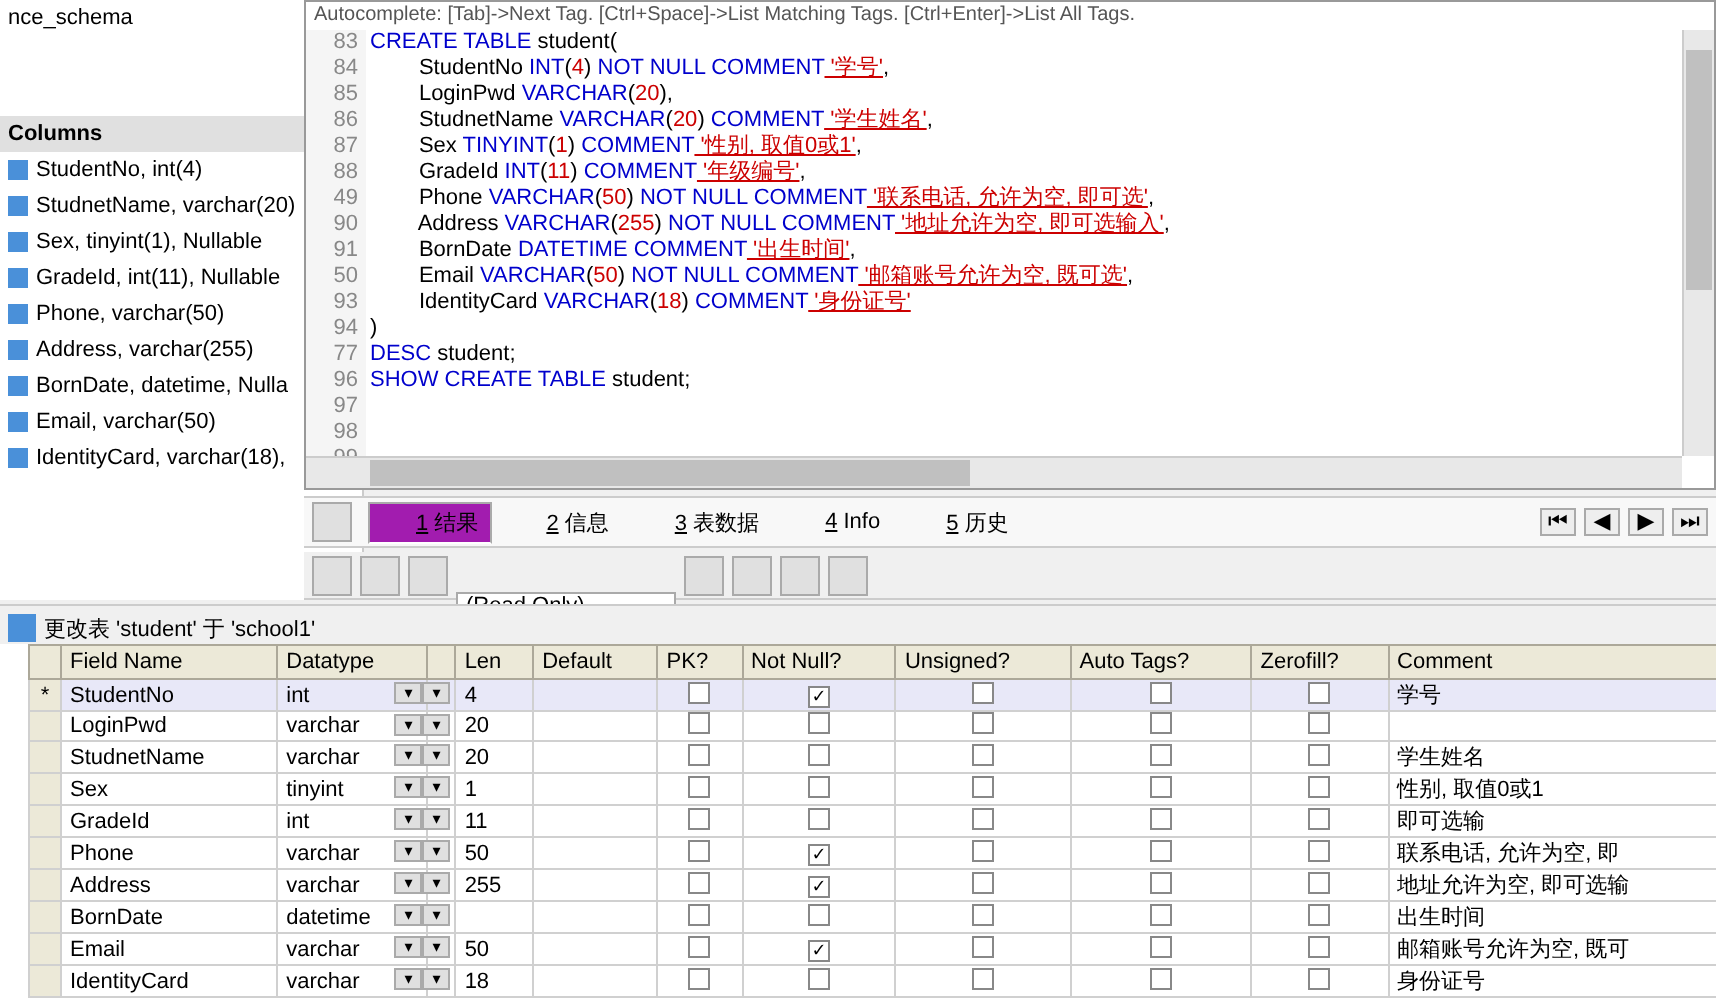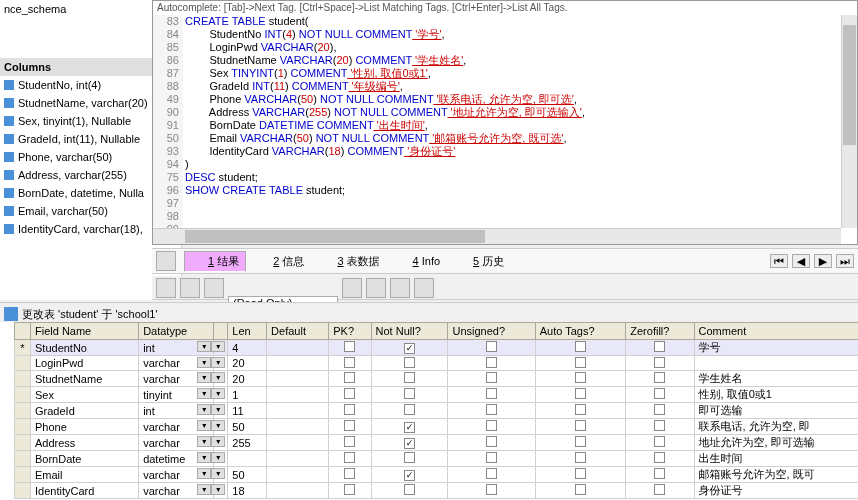--- a/index.html
+++ b/index.html
@@ -16,21 +16,21 @@
 .kw { color: #0000cc; }
 .dt { color: #0000cc; }
 .num { color: #cc0000; }
 .str { color: #cc0000; text-decoration: underline; }
 .vscroll { position: absolute; right: 0; top: 14px; width: 16px; bottom: 16px; background: #e8e8e8; border-left: 1px solid #ccc; }
 .vscroll-thumb { position: absolute; left: 1px; right: 1px; top: 10px; height: 120px; background: #c0c0c0; }
 .hscroll { position: absolute; left: 0; right: 16px; bottom: 0; height: 16px; background: #e8e8e8; border-top: 1px solid #ccc; }
 .hscroll-thumb { position: absolute; top: 1px; bottom: 1px; left: 32px; width: 300px; background: #c0c0c0; }
 .tabs-bar { position: absolute; left: 152px; top: 248px; right: 0; height: 26px; background: #f8f8f8; border-top: 1px solid #ccc; border-bottom: 1px solid #ccc; display: flex; align-items: center; padding: 0 4px; gap: 8px; }
 .tab-item { display: flex; align-items: center; gap: 3px; padding: 2px 6px; cursor: pointer; }
-.tab-item.active { background: #f0abfc; border: 1px solid #aaa; border-bottom-color: #fff; }
+.tab-item.active { background: #a21caf; border: 1px solid #aaa; border-bottom-color: #fff; }
 .tab-icon { width: 14px; height: 14px; display: inline-block; }
 .nav-group { margin-left: auto; display: flex; gap: 4px; }
 .nav-btn { width: 18px; height: 14px; background: #eee; border: 1px solid #aaa; text-align: center; line-height: 12px; cursor: pointer; }
 .toolbar2 { position: absolute; left: 152px; top: 276px; right: 0; height: 24px; background: #f0f0f0; border-bottom: 1px solid #ccc; display: flex; align-items: center; padding: 0 4px; gap: 4px; }
 .tb-btn { width: 20px; height: 20px; background: #e0e0e0; border: 1px solid #aaa; cursor: pointer; }
 .tb-select { height: 20px; border: 1px solid #aaa; background: #fff; padding: 0 16px 0 4px; position: relative; min-width: 110px; margin-top: 36px; }
 .tb-select::after { content: '▾'; position: absolute; right: 3px; top: 2px; }
 .status-bar { position: absolute; left: 0; top: 302px; right: 0; height: 24px; background: #f0f0f0; border-top: 1px solid #ccc; border-bottom: 1px solid #ccc; padding: 1px 4px; display: flex; align-items: center; }
 .status-icon { width: 14px; height: 14px; background: #4a90d9; margin-right: 4px; }
 .grid-area { position: absolute; left: 0; top: 322px; right: 0; bottom: 0; background: #fff; overflow: hidden; }
@@ -73,21 +73,21 @@
         <div>85</div>
         <div>86</div>
         <div>87</div>
         <div>88</div>
         <div>49</div>
         <div>90</div>
         <div>91</div>
         <div>50</div>
         <div>93</div>
         <div>94</div>
-        <div>75</div>
+        <div>77</div>
         <div>96</div>
         <div>97</div>
         <div>98</div>
         <div>99</div>
       </div>
     <div class="code" id="code"><div><span class="kw">CREATE TABLE</span> student(</div><div>        StudentNo <span class="dt">INT</span>(<span class="num">4</span>) <span class="kw">NOT NULL COMMENT</span><span class="str"> '学号'</span>,</div><div>        LoginPwd <span class="dt">VARCHAR</span>(<span class="num">20</span>),</div><div>        StudnetName <span class="dt">VARCHAR</span>(<span class="num">20</span>) <span class="kw">COMMENT</span><span class="str"> '学生姓名'</span>,</div><div>        Sex <span class="dt">TINYINT</span>(<span class="num">1</span>) <span class="kw">COMMENT</span><span class="str"> '性别, 取值0或1'</span>,</div><div>        GradeId <span class="dt">INT</span>(<span class="num">11</span>) <span class="kw">COMMENT</span><span class="str"> '年级编号'</span>,</div><div>        Phone <span class="dt">VARCHAR</span>(<span class="num">50</span>) <span class="kw">NOT NULL COMMENT</span><span class="str"> '联系电话, 允许为空, 即可选'</span>,</div><div>        Address <span class="dt">VARCHAR</span>(<span class="num">255</span>) <span class="kw">NOT NULL COMMENT</span><span class="str"> '地址允许为空, 即可选输入'</span>,</div><div>        BornDate <span class="dt">DATETIME</span><span class="kw"> COMMENT</span><span class="str"> '出生时间'</span>,</div><div>        Email <span class="dt">VARCHAR</span>(<span class="num">50</span>) <span class="kw">NOT NULL COMMENT</span><span class="str"> '邮箱账号允许为空, 既可选'</span>,</div><div>        IdentityCard <span class="dt">VARCHAR</span>(<span class="num">18</span>) <span class="kw">COMMENT</span><span class="str"> '身份证号'</span></div><div>)</div><div></div><div><span class="kw">DESC</span> student;</div><div></div><div><span class="kw">SHOW CREATE TABLE</span> student;</div><div></div><div></div><div></div><div></div></div>
   </div>
   <div class="vscroll">
       <div class="vscroll-thumb"></div>
     </div>

